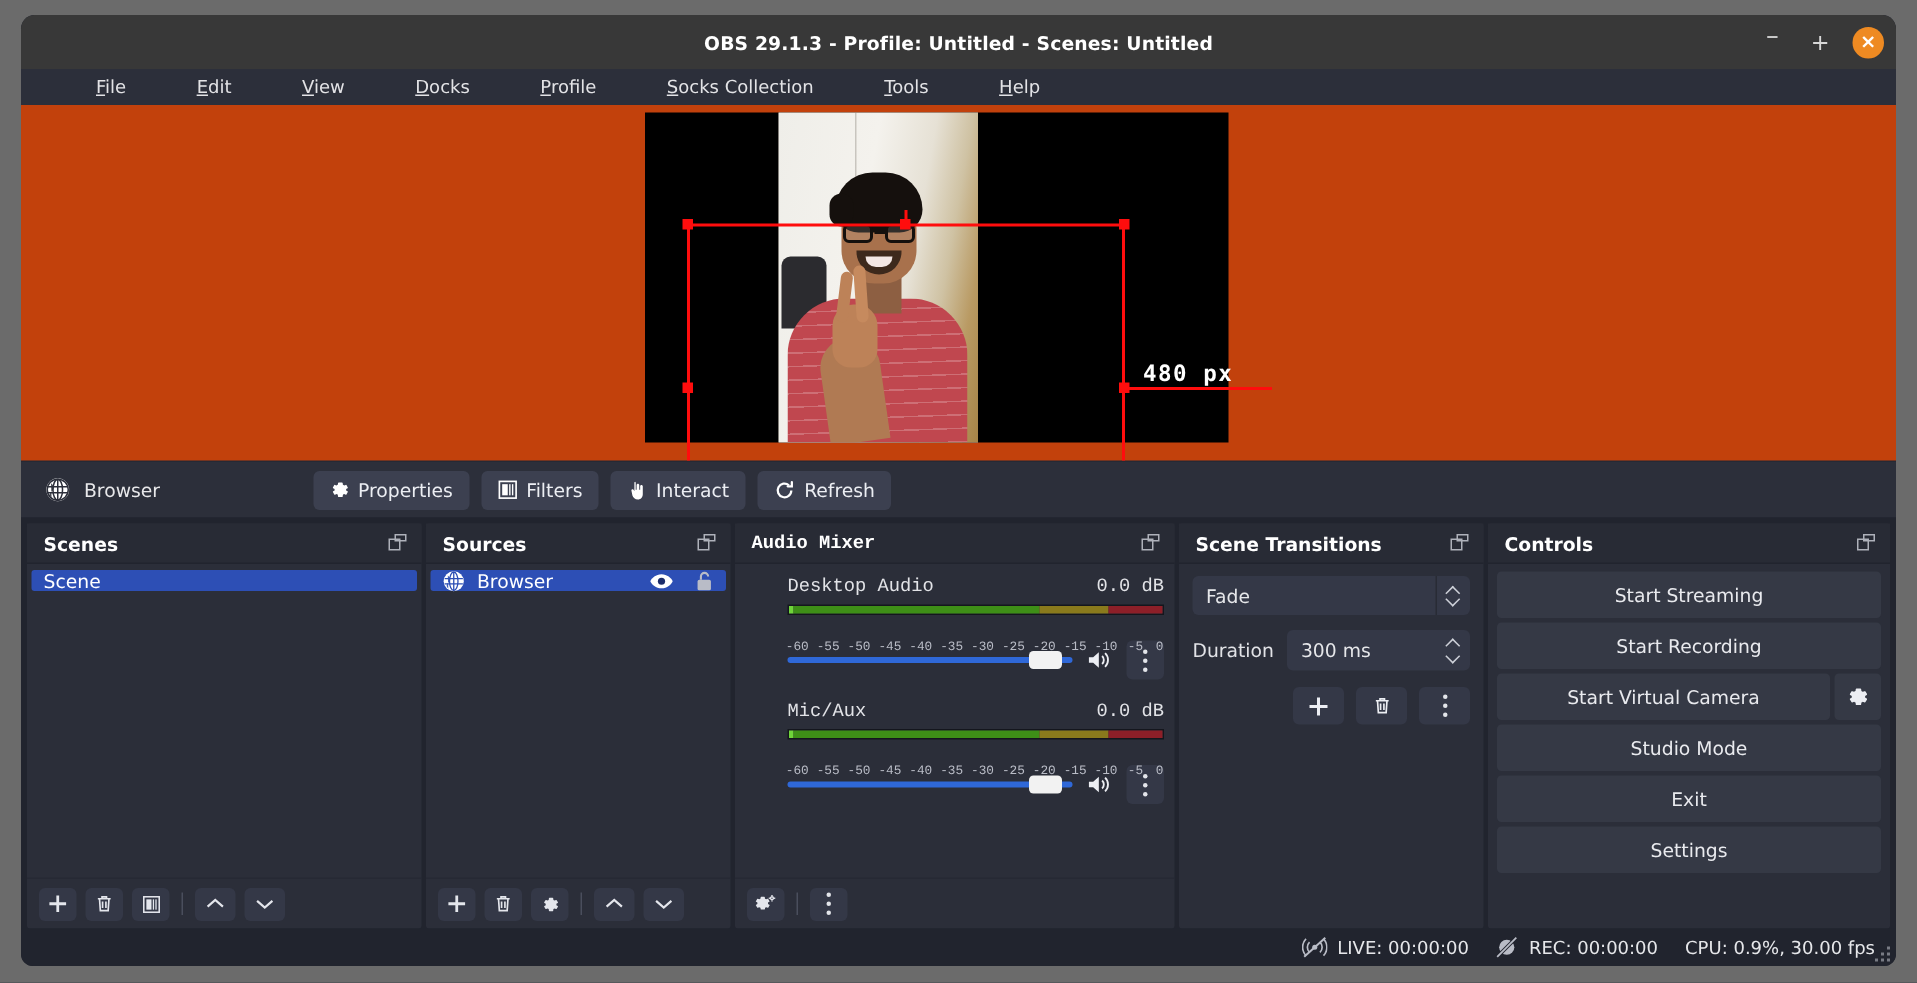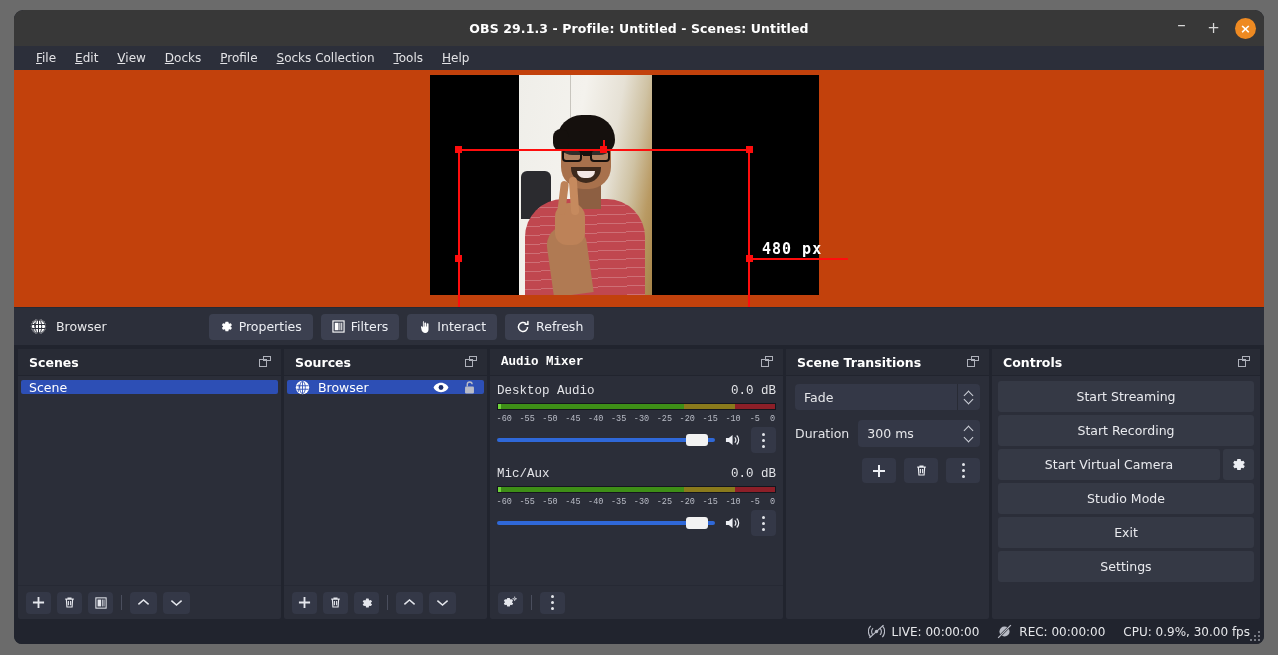--- a/index.html
+++ b/index.html
@@ -36,21 +36,21 @@
         color:#d8d8d8; font-size: 15px; line-height: 1; }
   .wc.min { font-size: 17px; padding-bottom: 7px; }
   .wc.close { background:#ee8a22; border-radius:50%; color:#fff; font-size:13px; font-weight:bold;}
   
   .menubar {
     height: 24px; flex: 0 0 24px; background: #2c2f3a;
     display: flex; align-items: center; padding-left: 14px; gap: 3px;
   }
   .menu-item {
     color: #e3e3e6; font-size: 12px; padding: 2px 8px; border-radius: 3px;
-    white-space: nowrap; cursor: default;
+    white-space: nowrap; cursor: default; margin-left: 28px;
   }
   .menu-item u { text-decoration: underline; }
   
   .preview {
     flex: 0 0 237px; background: #c2410c; position: relative; overflow: hidden;
   }
   .canvas {
     position: absolute; left: 416px; top: 5px; width: 389px; height: 220px;
     background: #000;
   }
@@ -153,30 +153,30 @@
     border-top:1px solid #262934;
   }
   .ft-btn {
     width:25px; height:22px; background:#343847; border-radius:4px;
     display:flex; align-items:center; justify-content:center; color:#dfe1e8;
     cursor:pointer;
   }
   .ft-btn.wide { width:27px; }
   .ft-sep { width:1px; height:15px; background:#4a4e5d; margin:0 2px; }
   
-  .mx-ch { padding: 4px 7px 2px 7px; }
+  .mx-ch { padding: 4px 7px 2px 7px; margin-left: 28px; }
   .mx-top { display:flex; justify-content:space-between; color:#e2e3e7; font-size:12.5px; }
   .meter { height:7px; margin-top:5px; display:flex; border:1px solid #14161d;}
   .meter .g { background:#3e8f17; }
   .meter .y { background:#8a7a1c; }
   .meter .r { background:#8d1f28; }
   .meter .lead { width:3px; background:#6fd43a; }
   .scale { position:relative; height:13px; margin-top:0px; }
   .scale span {
-    position:absolute; top:4px; color:#b9bcc6; font-size:8.5px;
+    position:absolute; top:16px; color:#b9bcc6; font-size:8.5px;
     transform: translateX(-50%); white-space:nowrap;
   }
   .mx-bottom { display:flex; align-items:center; gap:8px; margin-top:4px; }
   .slider { position:relative; flex:1 1 auto; height:20px; display:flex; align-items:center;}
   .slider .track { height:4px; width:100%; background:#2f68d8; border-radius:2px; }
   .slider .knob {
     position:absolute; right:7px; top:4px; width:22px; height:12px;
     background:#f2f2f2; border-radius:3px;
   }
   .spk { width:20px; color:#eceef3; display:flex; align-items:center; justify-content:center;}

